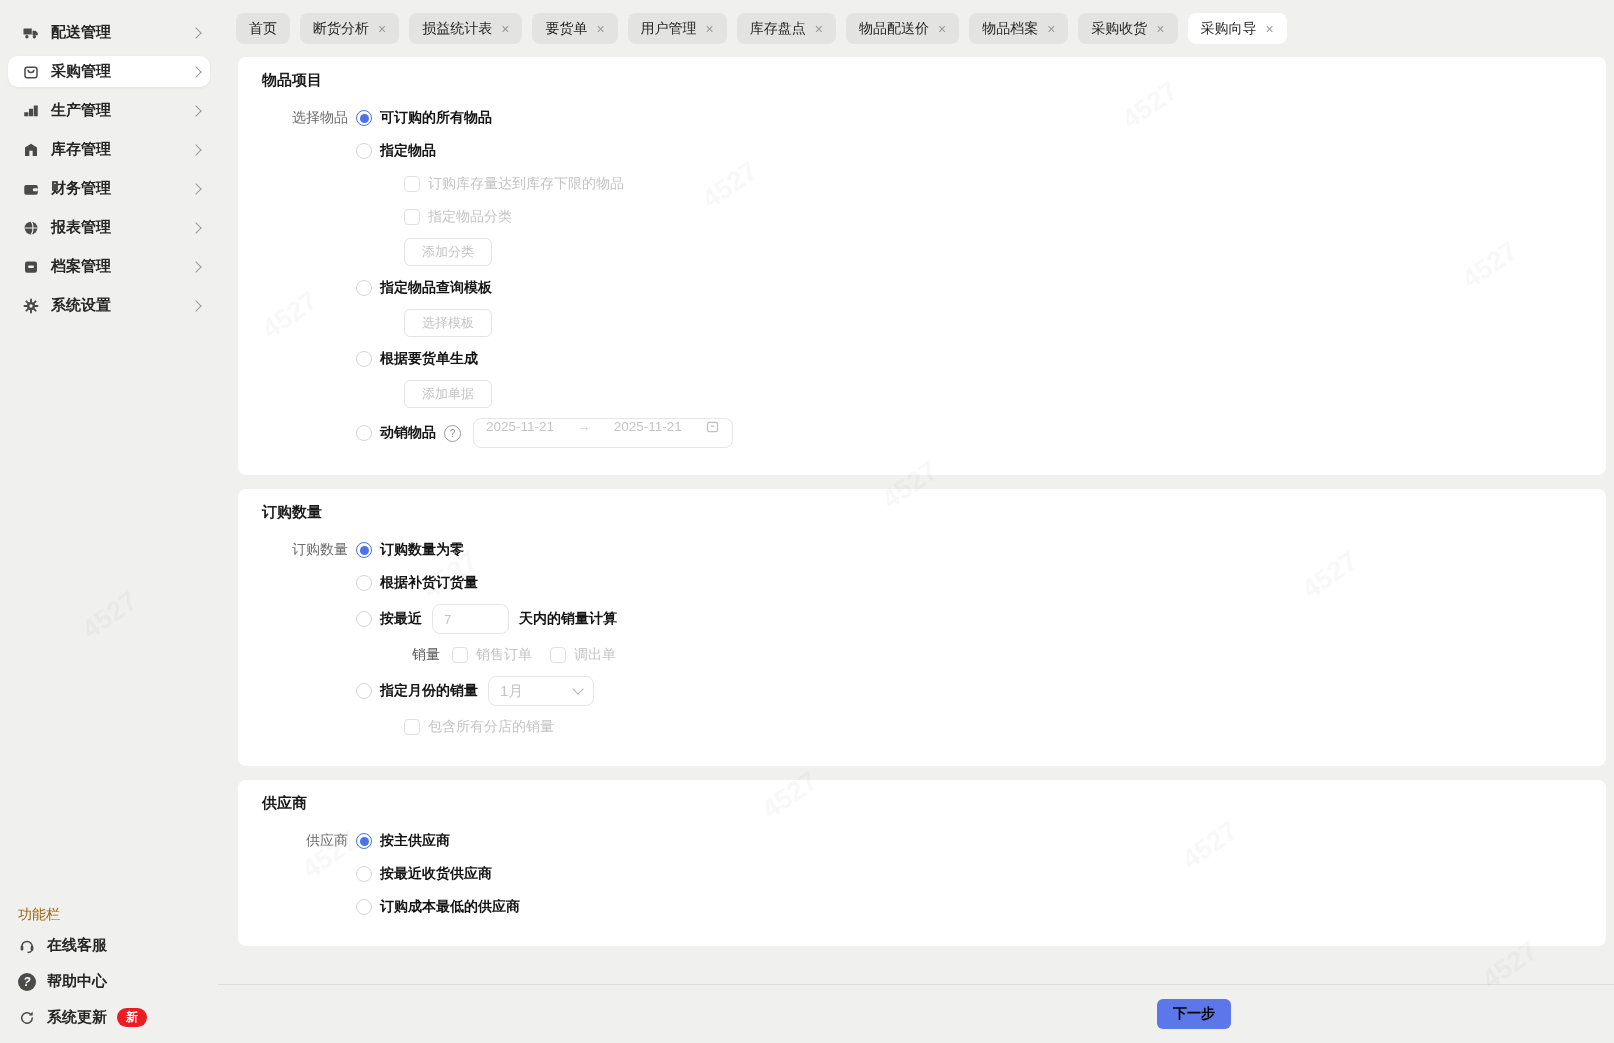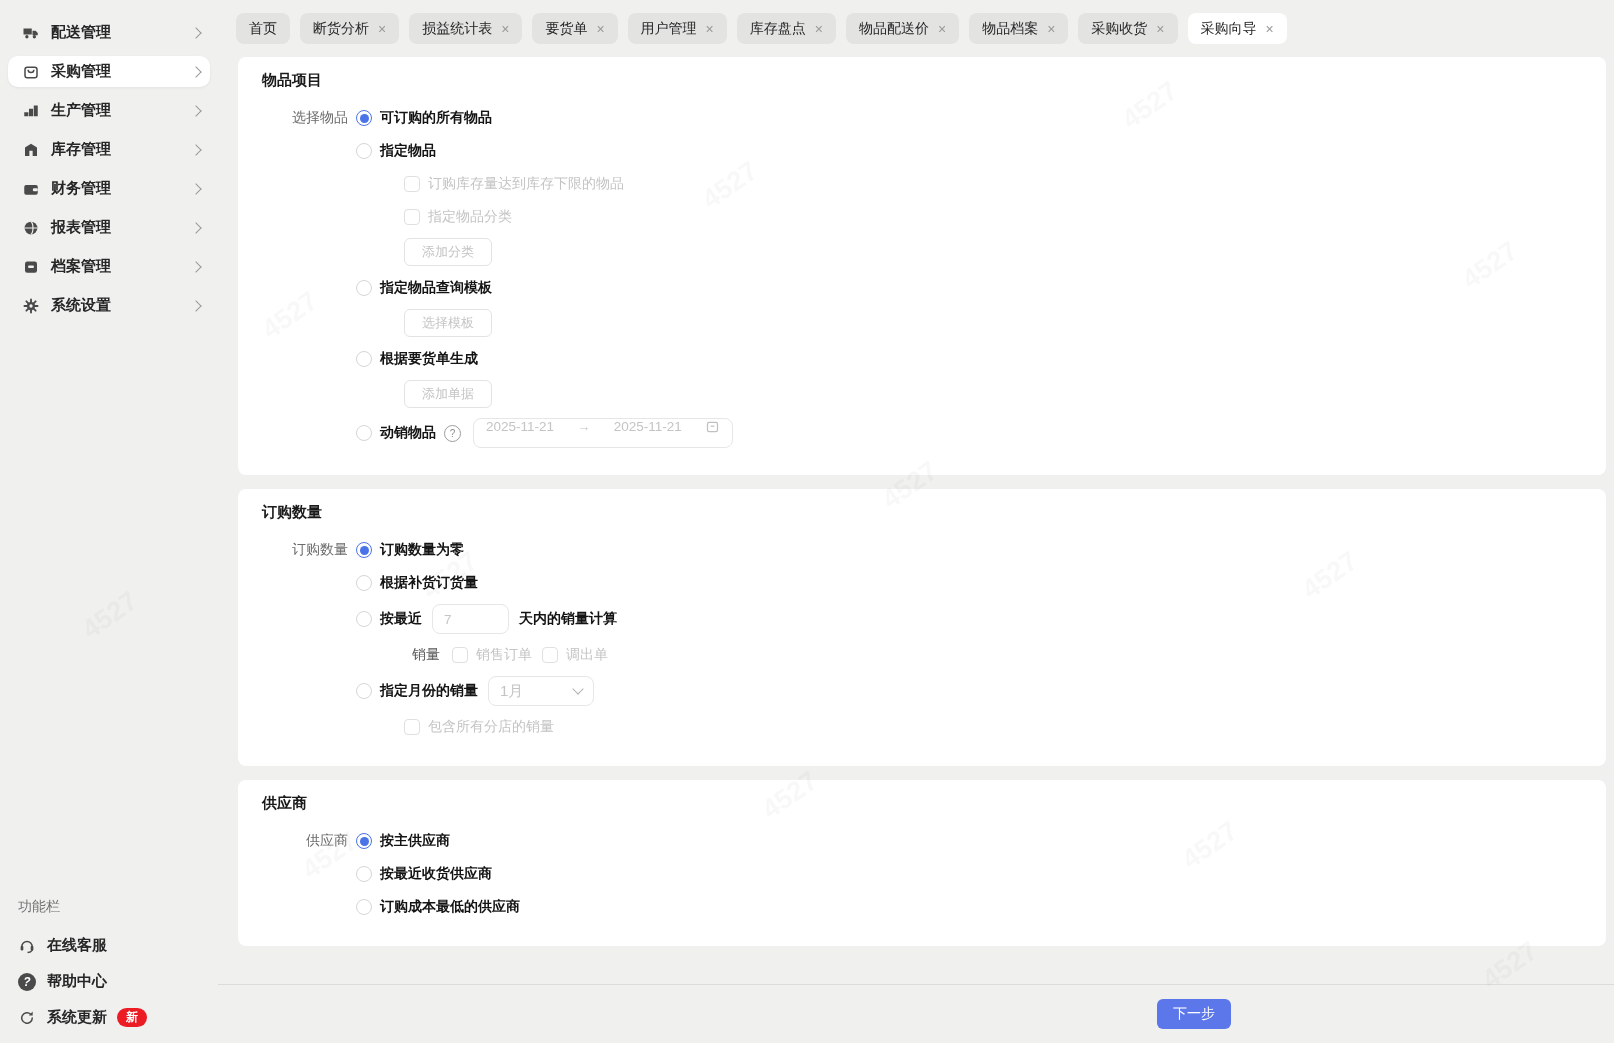--- a/index.html
+++ b/index.html
@@ -9,21 +9,21 @@
   
   .sidebar{width:218px;flex:none;position:relative;}
   .side-menu{padding:17px 8px 0;}
   .side-item{height:31px;display:flex;align-items:center;padding:0 10px 0 14px;margin-bottom:8px;
              border-radius:10px;cursor:pointer;color:#262626;font-size:15px;font-weight:600;}
   .side-item.active{background:#fff;box-shadow:0 1px 3px rgba(0,0,0,.06);}
   .sicon{width:18px;height:18px;margin-right:11px;display:flex;align-items:center;justify-content:center;flex:none;}
   .chev{margin-left:auto;width:7px;height:7px;border-top:1.6px solid #9a9a9a;border-right:1.6px solid #9a9a9a;
         transform:rotate(45deg);flex:none;}
   .side-bottom{position:absolute;left:0;right:0;bottom:0;padding:0 8px 16px;}
-  .side-caption{color:#737373;font-size:14px;padding:0 10px;margin-bottom:20px;}
+  .side-caption{color:#a16207;font-size:14px;padding:0 10px;margin-bottom:12px;}
   .side-foot-item{display:flex;align-items:center;padding:0 10px;margin-bottom:17px;font-size:15px;font-weight:600;color:#262626;cursor:pointer;}
   .side-foot-item:last-child{margin-bottom:0;}
   .hc-icon{width:18px;height:18px;border-radius:50%;background:#4a4a4a;color:#fff;font-size:12px;font-weight:700;
            display:flex;align-items:center;justify-content:center;font-style:normal;}
   .badge{margin-left:10px;background:#ec1c24;color:#fff;font-size:12px;font-weight:700;padding:2.5px 9px;border-radius:11px;line-height:1.1;}
 
   
   .main{flex:1;display:flex;flex-direction:column;min-width:0;}
   .tabbar{height:57px;flex:none;display:flex;align-items:center;gap:10px;padding-left:18px;overflow:hidden;}
   .tab{height:31px;display:inline-flex;align-items:center;gap:9px;padding:0 13px;background:#e3e3e2;border-radius:8px;
@@ -41,42 +41,42 @@
   .sub-sales{margin-left:150px;}
   .btn-row{margin:1px 0 10px 142px;}
   .mini-label{color:#595959;font-size:14px;margin-right:12px;}
 
   .radio{width:16px;height:16px;border-radius:50%;border:1px solid #d6d6d6;background:#fff;flex:none;position:relative;box-sizing:border-box;}
   .radio.checked{border:1.5px solid #4a73e8;}
   .radio.checked::after{content:"";position:absolute;inset:2.5px;border-radius:50%;background:#4a73e8;}
   .checkbox{width:16px;height:16px;border:1px solid #e0e0e0;border-radius:4px;background:#fff;flex:none;box-sizing:border-box;}
   .cb-item{display:inline-flex;align-items:center;gap:8px;cursor:pointer;}
   .cb-label{color:#c4c4c4;font-size:14px;font-weight:400;}
-  .cb-group{display:inline-flex;gap:10px;text-align:center;}
+  .cb-group{display:inline-flex;gap:18px;text-align:center;}
 
   .ghost-btn{height:28px;padding:0 17px;border:1px solid #e3e3e3;background:#fff;color:#c4c4c4;font-size:13px;
              border-radius:6px;cursor:not-allowed;}
   .num-input{width:77px;height:30px;border:1px solid #e6e6e6;border-radius:8px;padding:0 11px;margin:0 10px;
              font-size:13.5px;color:#262626;outline:none;box-sizing:border-box;font-family:inherit;}
   .num-input::placeholder{color:#c4c4c4;}
   .select-box{display:inline-flex;align-items:center;justify-content:space-between;width:106px;height:30px;
               border:1px solid #e6e6e6;border-radius:8px;padding:0 11px;color:#c4c4c4;font-size:15px;font-weight:400;
               background:#fff;margin-left:10px;box-sizing:border-box;cursor:pointer;}
   .caret{width:7px;height:7px;border-right:1.4px solid #b3b3b3;border-bottom:1.4px solid #b3b3b3;
          transform:rotate(45deg);margin-top:-4px;}
   .date-box{display:inline-flex;align-items:flex-start;justify-content:space-between;width:260px;height:30px;
             border:1px solid #e6e6e6;border-radius:8px;padding:0 12px;color:#c4c4c4;font-size:13.5px;font-weight:400;
             background:#fff;margin-left:12px;box-sizing:border-box;cursor:pointer;}
   .date-arrow{color:#c4c4c4;font-size:13px;}
   .help{width:15px;height:15px;border:1px solid #9c9c9c;border-radius:50%;display:inline-flex;align-items:center;
         justify-content:center;font-size:10px;color:#8c8c8c;font-weight:400;font-style:normal;flex:none;}
 
   .footerbar{height:58px;flex:none;background:#f0f0ef;border-top:1px solid #dcdcdb;display:flex;align-items:center;}
-  .next-btn{margin-left:939px;width:74px;height:30px;background:#5b77e9;color:#ffffff;border:none;border-radius:6px;
-            font-size:14px;cursor:pointer;font-family:inherit;}
+  .next-btn{margin-left:939px;width:74px;height:30px;background:#5b77e9;color:#000000;border:none;border-radius:6px;
+            font-size:14px;cursor:pointer;font-family:inherit;font-weight:bold;}
 
   
   .wm-layer{position:absolute;inset:0;pointer-events:none;z-index:5;overflow:hidden;}
   .wm{position:absolute;color:rgba(70,70,70,0.035);font-size:27px;font-weight:600;white-space:nowrap;
       transform:rotate(-35deg);}
 </style>
 </head>
 <body>
 
 <div class="app">

